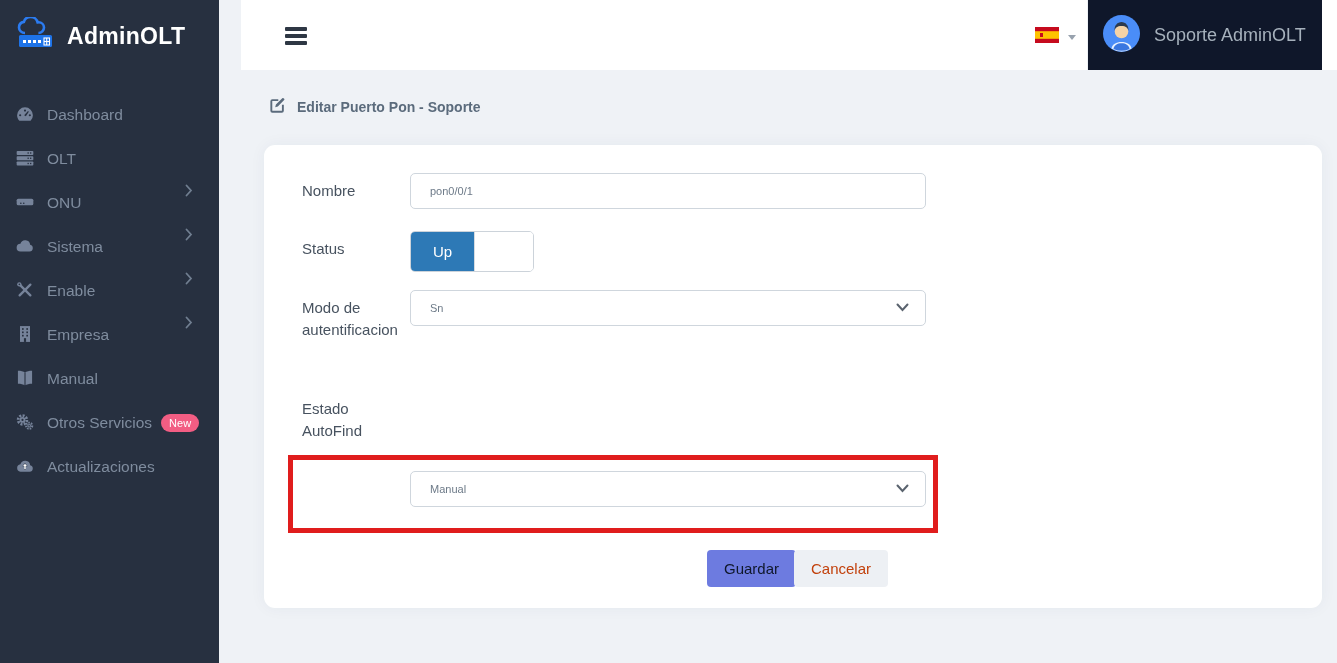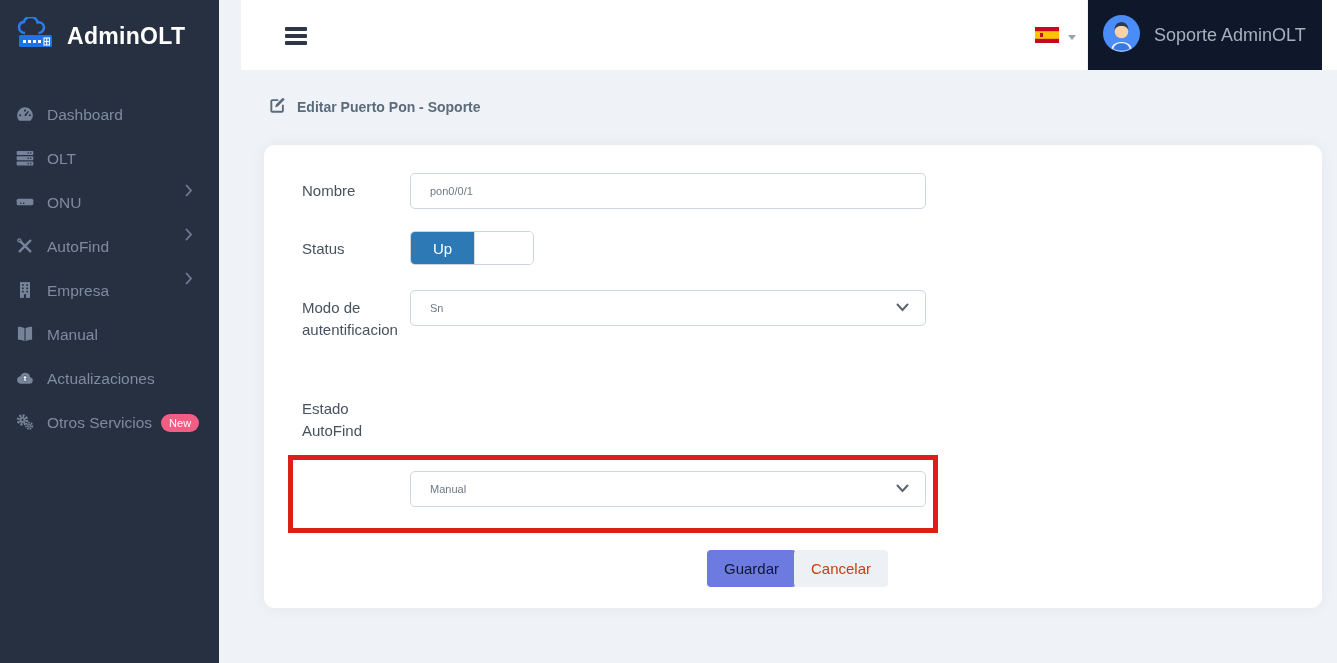--- a/index.html
+++ b/index.html
@@ -37,21 +37,21 @@
 
   .card { position:absolute; left:23px; top:75px; width:1058px; height:463px; background:#ffffff;
           border-radius:11px; box-shadow:0 0 16px rgba(30,50,90,.05); }
 
   .form-label { position:absolute; left:38px; width:100px; color:#47525f; font-size:15px; line-height:22px; overflow-wrap:anywhere; }
   .ctrl { position:absolute; left:146px; width:516px; height:36px; border:1px solid #cfd6dd; border-radius:5px;
           background:#fff; color:#6d7a88; font-size:11px; }
   input.ctrl { padding:0 19px; outline:none; font-family:"Liberation Sans",sans-serif; }
   .sel { display:flex; align-items:center; justify-content:space-between; padding:0 16px 0 19px; cursor:pointer; }
 
-  .toggle { position:absolute; left:146px; top:86px; width:124px; height:34px; border:1px solid #ccd3da;
+  .toggle { position:absolute; left:146px; top:86px; width:124px; height:41px; border:1px solid #ccd3da;
             border-radius:5px; background:#fff; overflow:hidden; cursor:pointer; }
   .toggle-on { position:absolute; left:0; top:0; width:63px; height:100%; background:#2d79b6; color:#fff;
                display:flex; align-items:center; justify-content:center; font-size:15px; }
   .toggle-off-half { position:absolute; left:63px; top:0; right:0; height:100%; background:#fff; border-left:1px solid #d7dce1; }
 
   .highlight-box { position:absolute; left:24px; top:310px; width:650px; height:78px;
                    border:5px solid #e01d1d; pointer-events:none; }
 
   .btn { position:absolute; top:405px; height:37px; border:none; border-radius:4px; font-size:15px;
          font-family:"Liberation Sans",sans-serif; cursor:pointer; padding:0 17px; }
@@ -117,27 +117,38 @@
           </svg>
       </span>
       <span class="mlabel">ONU</span>
       <span class="chev"><svg width="8" height="13" viewBox="0 0 8 13">
             <path d="M1.5 1.5 6 6.5l-4.5 5" stroke="#707e90" stroke-width="1.8" fill="none" stroke-linecap="round"></path>
           </svg></span>
     </li>
     <li>
       <span class="mi">
         <svg width="20" height="20" viewBox="0 0 24 24" fill="#76839a">
+            <path d="M6.5 18.5h11a4 4 0 0 0 .7-7.9 6 6 0 0 0-11.7-1.2 4.4 4.4 0 0 0 0 9.1z"></path>
+          </svg>
+      </span>
+      <span class="mlabel">Sistema</span>
+      <span class="chev"><svg width="8" height="13" viewBox="0 0 8 13">
+            <path d="M1.5 1.5 6 6.5l-4.5 5" stroke="#707e90" stroke-width="1.8" fill="none" stroke-linecap="round"></path>
+          </svg></span>
+    </li>
+    <li>
+      <span class="mi">
+        <svg width="20" height="20" viewBox="0 0 24 24" fill="#76839a">
             <rect x="10.6" y="1.5" width="2.8" height="21" rx="1.4" transform="rotate(45 12 12)"></rect>
             <rect x="10.6" y="1.5" width="2.8" height="21" rx="1.4" transform="rotate(-45 12 12)"></rect>
             <circle cx="5.2" cy="5.2" r="2.6"></circle>
             <circle cx="5.2" cy="5.2" r="1" fill="#273040"></circle>
           </svg>
       </span>
-      <span class="mlabel">AutoFind</span>
+      <span class="mlabel">Enable</span>
       <span class="chev"><svg width="8" height="13" viewBox="0 0 8 13">
             <path d="M1.5 1.5 6 6.5l-4.5 5" stroke="#707e90" stroke-width="1.8" fill="none" stroke-linecap="round"></path>
           </svg></span>
     </li>
     <li>
       <span class="mi">
         <svg width="20" height="20" viewBox="0 0 24 24" fill="#76839a">
             <rect x="6" y="2.5" width="12" height="19"></rect>
             <g fill="#273040">
               <rect x="8.4" y="5" width="2" height="2"></rect>
@@ -159,42 +170,42 @@
       <span class="mi">
         <svg width="20" height="20" viewBox="0 0 24 24" fill="#76839a">
             <path d="M12 5.2C10 3.8 7 3.2 3.5 3.2v15.6c3.5 0 6.5.6 8.5 2 2-1.4 5-2 8.5-2V3.2C17 3.2 14 3.8 12 5.2z"></path>
             <line x1="12" y1="5.2" x2="12" y2="20.8" stroke="#273040" stroke-width="1.3"></line>
           </svg>
       </span>
       <span class="mlabel">Manual</span>
     </li>
     <li>
       <span class="mi">
-        <svg width="20" height="20" viewBox="0 0 24 24" fill="#76839a">
-            <path d="M6.5 19h11a4 4 0 0 0 .7-7.9A6 6 0 0 0 6.5 9.9 4.6 4.6 0 0 0 6.5 19z"></path>
-            <path d="M12 8.5l-3.2 3.7h2v3.8h2.4v-3.8h2z" fill="#273040"></path>
-            <path d="M12 9.2l-2.4 2.8h1.5v3.6h1.8V12h1.5z" fill="#fff"></path>
-          </svg>
-      </span>
-      <span class="mlabel">Actualizaciones</span>
-    </li>
-    <li>
-      <span class="mi">
         <svg width="20" height="20" viewBox="0 0 24 24">
             <circle cx="9" cy="9.5" r="5.2" fill="none" stroke="#76839a" stroke-width="3.4" stroke-dasharray="2.4 1.6"></circle>
             <circle cx="9" cy="9.5" r="3.4" fill="#76839a"></circle>
             <circle cx="9" cy="9.5" r="1.3" fill="#273040"></circle>
             <circle cx="17" cy="16.5" r="3.6" fill="none" stroke="#76839a" stroke-width="2.6" stroke-dasharray="1.8 1.3"></circle>
             <circle cx="17" cy="16.5" r="2.2" fill="#76839a"></circle>
             <circle cx="17" cy="16.5" r="0.9" fill="#273040"></circle>
           </svg>
       </span>
       <span class="mlabel">Otros Servicios</span>
       <span class="badge-new">New</span>
     </li>
+    <li>
+      <span class="mi">
+        <svg width="20" height="20" viewBox="0 0 24 24" fill="#76839a">
+            <path d="M6.5 19h11a4 4 0 0 0 .7-7.9A6 6 0 0 0 6.5 9.9 4.6 4.6 0 0 0 6.5 19z"></path>
+            <path d="M12 8.5l-3.2 3.7h2v3.8h2.4v-3.8h2z" fill="#273040"></path>
+            <path d="M12 9.2l-2.4 2.8h1.5v3.6h1.8V12h1.5z" fill="#fff"></path>
+          </svg>
+      </span>
+      <span class="mlabel">Actualizaciones</span>
+    </li>
   </ul>
 </div>
 
 <div class="topbar">
   <div class="hamburger">
     <span></span>
       <span></span>
       <span></span>
   </div>
 

